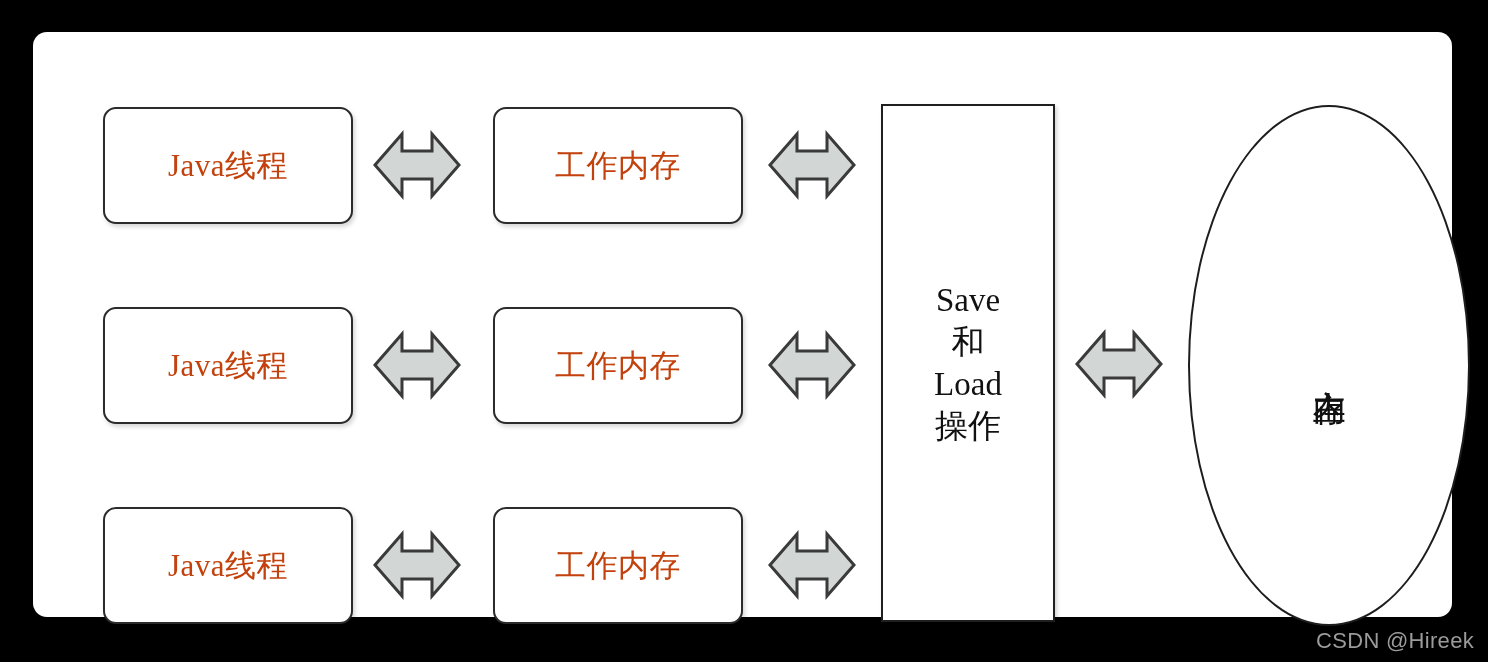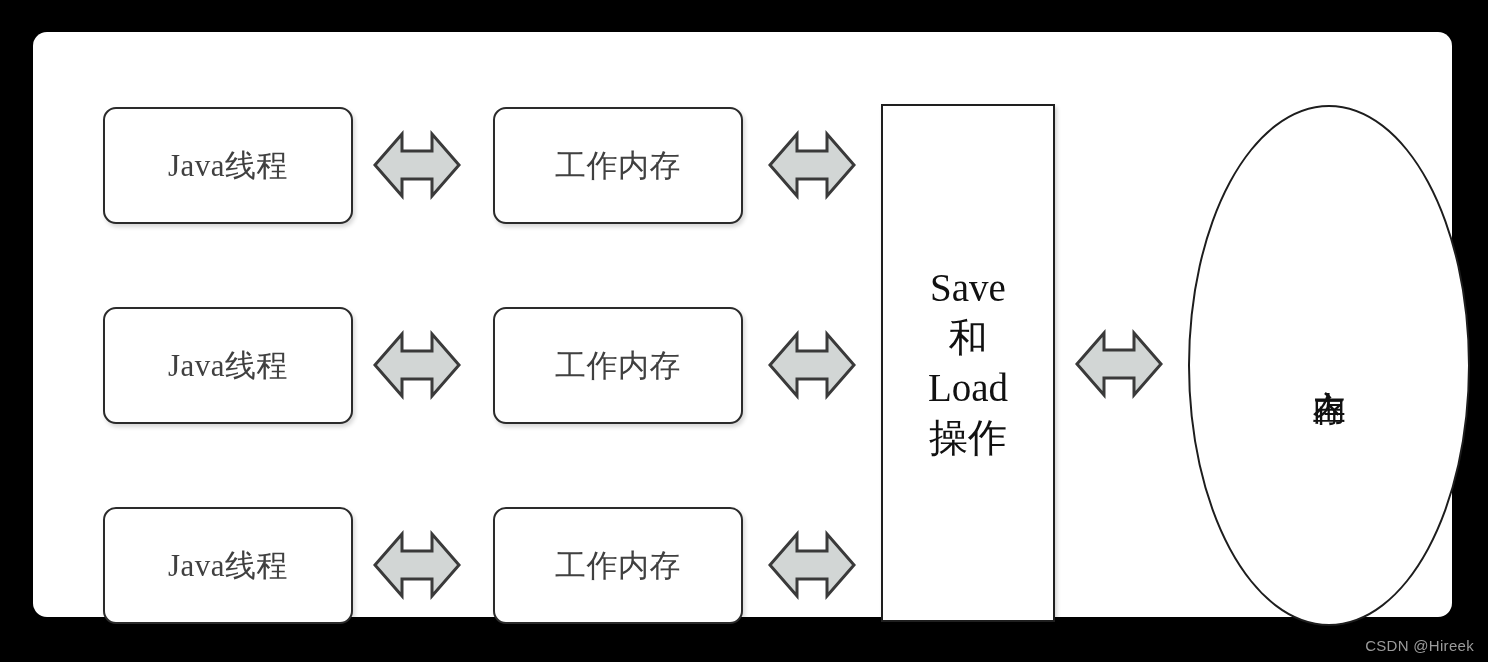--- a/index.html
+++ b/index.html
@@ -40,21 +40,21 @@
     background: #ffffff;
     border: 2px solid #2b2b2b;
     border-radius: 13px;
     box-shadow: 2px 3px 4px rgba(0,0,0,0.16);
     display: flex;
     align-items: center;
     justify-content: center;
   }
   .node-box .node-label {
     font-size: 31px;
-    color: #404040;
+    color: #c2410c;
     letter-spacing: 0.5px;
     line-height: 1;
     white-space: nowrap;
   }
 
   
   .col-thread { left: 70px;  width: 250px; }
   .col-work   { left: 460px; width: 250px; }
 
   
@@ -86,21 +86,21 @@
     box-sizing: border-box;
     background: #ffffff;
     border: 2px solid #1f1f1f;
     box-shadow: 2px 3px 4px rgba(0,0,0,0.18);
     display: flex;
     flex-direction: column;
     align-items: center;
     justify-content: center;
   }
   #saveload .sl-line {
-    font-size: 39px;
+    font-size: 33px;
     color: #111111;
     line-height: 1.28;
     text-align: center;
     white-space: nowrap;
   }
 
   
   #mainmem {
     position: absolute;
     left: 1155px;
@@ -123,21 +123,21 @@
     letter-spacing: 2px;
     line-height: 1.05;
   }
 
   
   #watermark {
     position: absolute;
     right: 14px;
     bottom: 8px;
     font-family: "Liberation Sans", "DejaVu Sans", sans-serif;
-    font-size: 15px;
+    font-size: 22px;
     color: #9b9b9b;
     letter-spacing: 0.3px;
     white-space: nowrap;
   }
 </style>
 </head>
 <body>
 
 <div id="stage">
 

